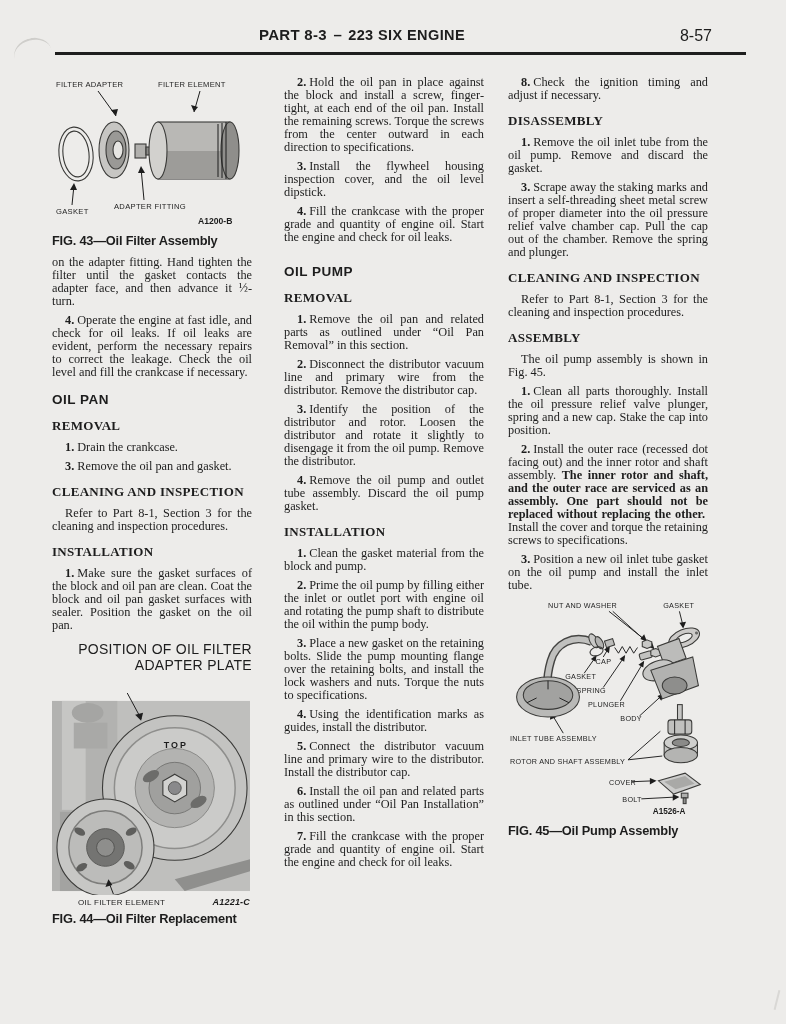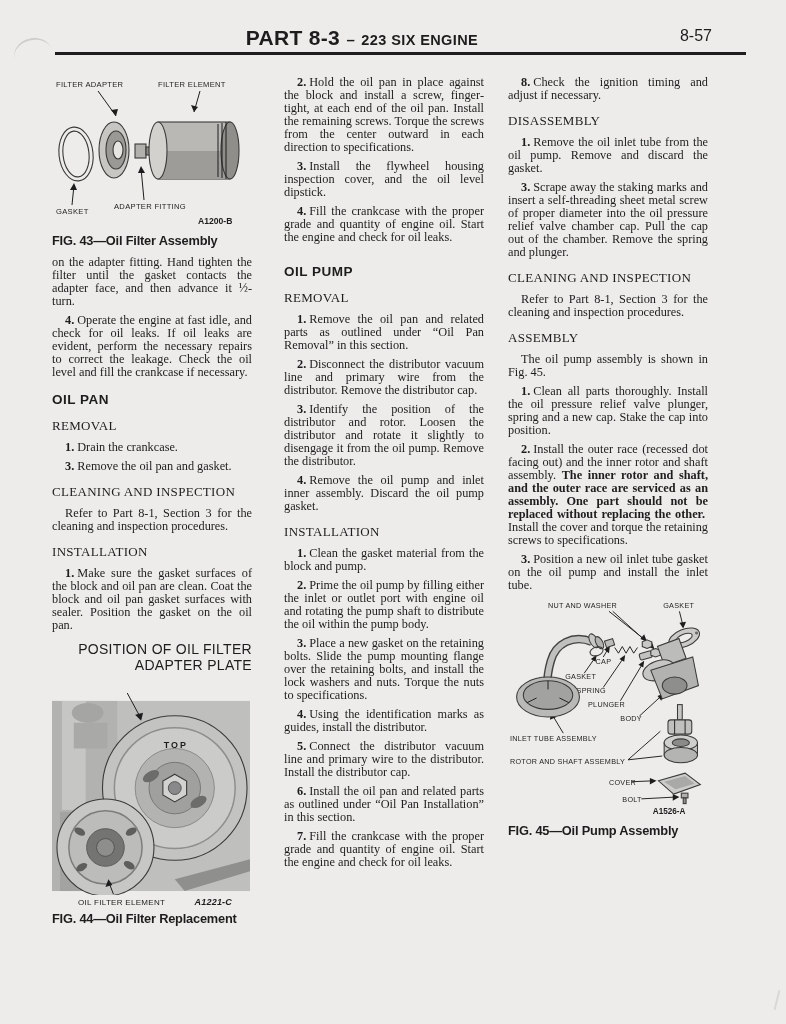--- a/index.html
+++ b/index.html
@@ -1,50 +1,50 @@
 <!DOCTYPE html>
 <html><head>
 <meta charset="utf-8">
 <style>
   html,body{margin:0;padding:0;background:#d8d7d4;}
   .page{position:relative;width:786px;height:1024px;background:#edecea;overflow:hidden;
         font-family:"Liberation Serif",serif;color:#1d1d1d;}
   
   .htitle{position:absolute;top:26px;left:0;width:724px;text-align:center;
           font-family:"Liberation Sans",sans-serif;font-weight:bold;}
-  .hpart{font-size:21px;letter-spacing:.3px;margin-top:24px;}
+  .hpart{font-size:15px;letter-spacing:.3px;margin-top:24px;}
   .hdash{font-size:15px;padding:0 2px;}
   .hsec{font-size:14.5px;letter-spacing:.4px;}
   .hpage{position:absolute;top:27px;right:74px;font-family:"Liberation Sans",sans-serif;
          font-weight:normal;font-size:16px;}
   .rule{position:absolute;top:52px;left:55px;right:40px;height:2.5px;background:#1e1e1e;}
   .curl{position:absolute;left:14px;top:38px;width:38px;height:30px;border-radius:50%;
         border-top:2.5px solid #cfcecb;transform:rotate(-14deg);}
   .edge-mark{position:absolute;right:9px;bottom:14px;width:1.5px;height:20px;
         background:#d9d8d5;transform:rotate(14deg);}
   
   .c{position:absolute;top:76px;width:200px;}
   #c1{left:52px;} #c2{left:284px;} #c3{left:508px;}
   p.bp{font-size:12.3px;line-height:13px;text-align:justify;margin:0 0 6px 0;
        text-indent:13px;}
   p.nc{text-indent:0;}
   p.bp b{margin-right:3px;}
   h3.sans{font-family:"Liberation Sans",sans-serif;font-weight:bold;font-size:13.5px;
           letter-spacing:.5px;margin:13px 0 9px 0;}
-  h4.ser{font-family:"Liberation Serif",serif;font-weight:normal;font-size:13px;
+  h4.ser{font-family:"Liberation Serif",serif;font-weight:bold;font-size:13px;
          letter-spacing:.3px;margin:11px 0 7px 0;}
   
   figure{margin:0;padding:0;}
   .cap{font-family:"Liberation Sans",sans-serif;font-weight:bold;font-size:12.8px;
        letter-spacing:-.2px;margin:3px 0 8px 0;}
   .figlbl{font-family:"Liberation Sans",sans-serif;font-size:14px;letter-spacing:.3px;
           text-align:right;margin:0 0 20px 0;}
   .lblrow{display:flex;justify-content:space-between;align-items:baseline;
           font-family:"Liberation Sans",sans-serif;font-size:8px;letter-spacing:.3px;
-          margin:2px 18px 4px 0;padding:0 2px;}
+          margin:2px 0 4px 0;padding:0 2px;}
   .codeb{font-weight:bold;font-size:9px;letter-spacing:.2px;font-style:italic;}
   svg text{font-family:"Liberation Sans",sans-serif;fill:#1d1d1d;}
   svg .lbl{font-size:7.6px;letter-spacing:.3px;}
   svg .code{font-size:8.6px;font-weight:bold;}
   svg .ln{stroke:#1d1d1d;stroke-width:1;fill:none;}
   svg .part{stroke:#3a3a38;stroke-width:1.1;}
   #fig44svg{display:block;}
 </style>
 </head>
 <body>
@@ -177,21 +177,21 @@
   <div class="c" id="c2">
     <p class="bp"><b>2.</b><span>Hold the oil pan in place against the block and install a screw, finger-tight, at each end of the oil pan. Install the remaining screws. Torque the screws from the center outward in each direction to specifications.</span></p>
     <p class="bp"><b>3.</b><span>Install the flywheel housing inspection cover, and the oil level dipstick.</span></p>
     <p class="bp"><b>4.</b><span>Fill the crankcase with the proper grade and quantity of engine oil. Start the engine and check for oil leaks.</span></p>
 
     <h3 class="sans" style="margin-top:20px;">OIL PUMP</h3>
     <h4 class="ser">REMOVAL</h4>
     <p class="bp"><b>1.</b><span>Remove the oil pan and related parts as outlined under “Oil Pan Removal” in this section.</span></p>
     <p class="bp"><b>2.</b><span>Disconnect the distributor vacuum line and primary wire from the distributor. Remove the distributor cap.</span></p>
     <p class="bp"><b>3.</b><span>Identify the position of the distributor and rotor. Loosen the distributor and rotate it slightly to disengage it from the oil pump. Remove the distributor.</span></p>
-    <p class="bp"><b>4.</b><span>Remove the oil pump and inlet inner assembly. Discard the oil pump gasket.</span></p>
+    <p class="bp"><b>4.</b><span>Remove the oil pump and outlet tube assembly. Discard the oil pump gasket.</span></p>
 
     <h4 class="ser">INSTALLATION</h4>
     <p class="bp"><b>1.</b><span>Clean the gasket material from the block and pump.</span></p>
     <p class="bp"><b>2.</b><span>Prime the oil pump by filling either the inlet or outlet port with engine oil and rotating the pump shaft to distribute the oil within the pump body.</span></p>
     <p class="bp"><b>3.</b><span>Place a new gasket on the retaining bolts. Slide the pump mounting flange over the retaining bolts, and install the lock washers and nuts. Torque the nuts to specifications.</span></p>
     <p class="bp"><b>4.</b><span>Using the identification marks as guides, install the distributor.</span></p>
     <p class="bp"><b>5.</b><span>Connect the distributor vacuum line and primary wire to the distributor. Install the distributor cap.</span></p>
     <p class="bp"><b>6.</b><span>Install the oil pan and related parts as outlined under “Oil Pan Installation” in this section.</span></p>
     <p class="bp"><b>7.</b><span>Fill the crankcase with the proper grade and quantity of engine oil. Start the engine and check for oil leaks.</span></p>
   </div>

